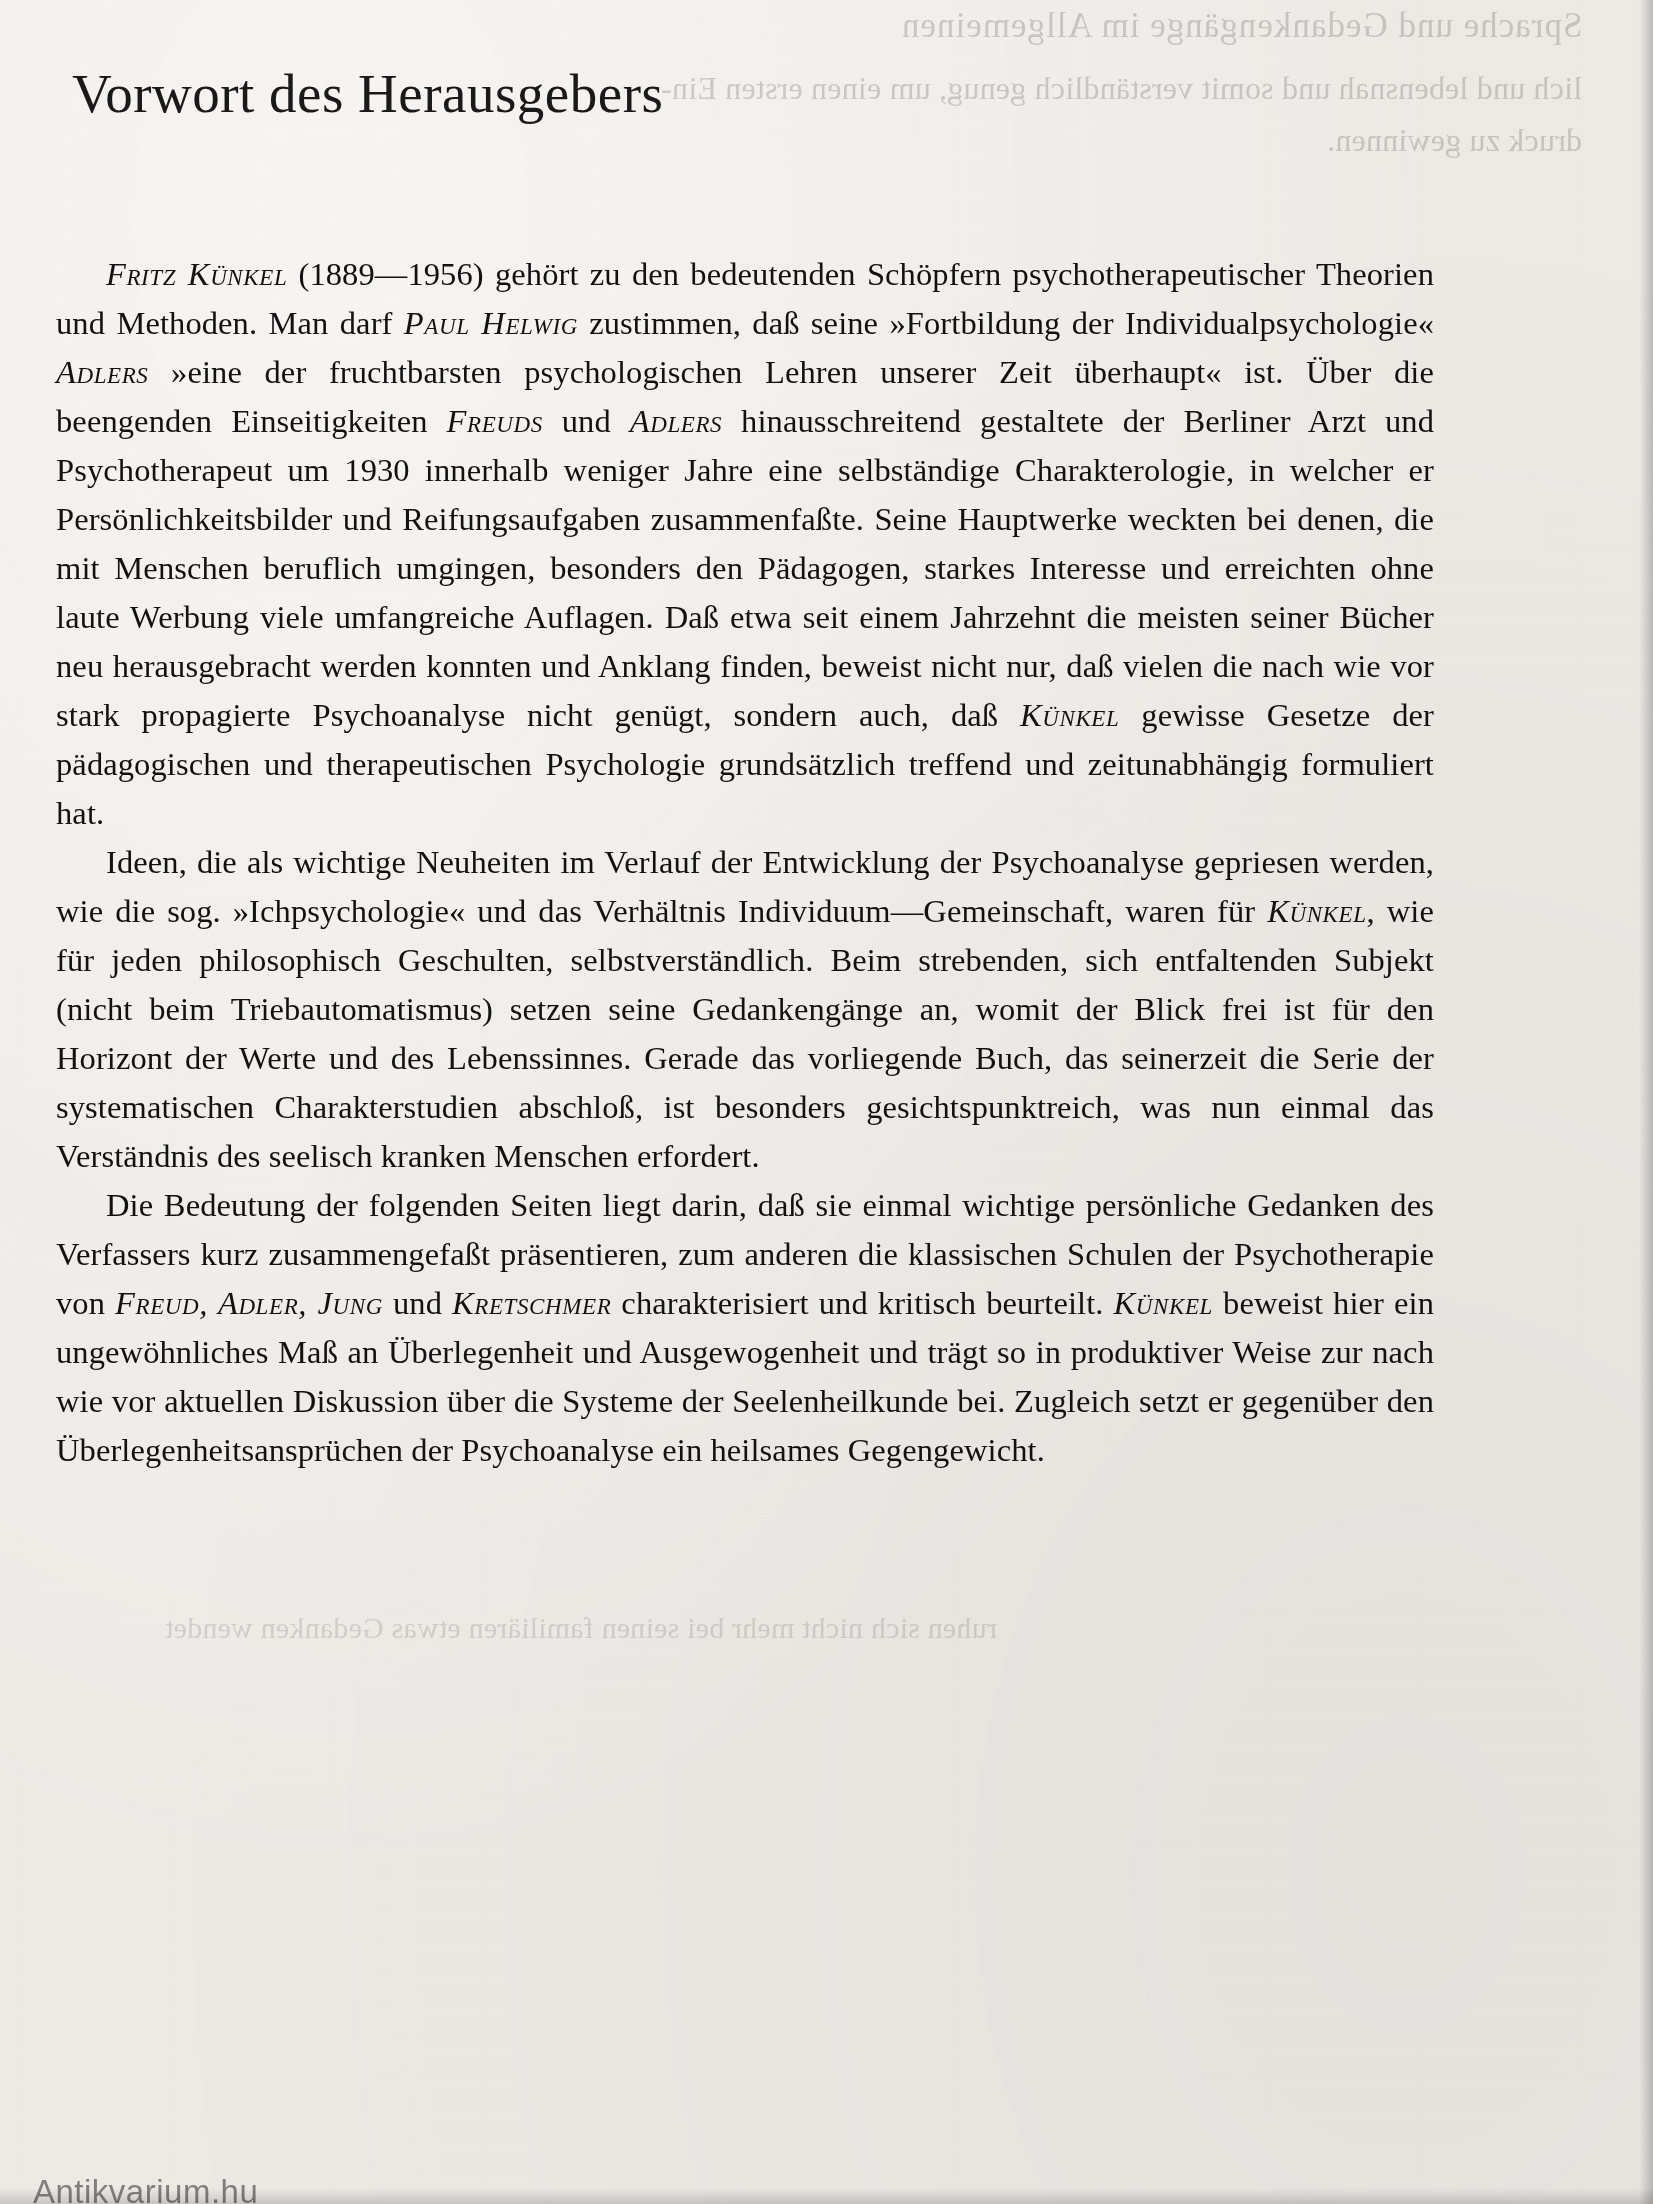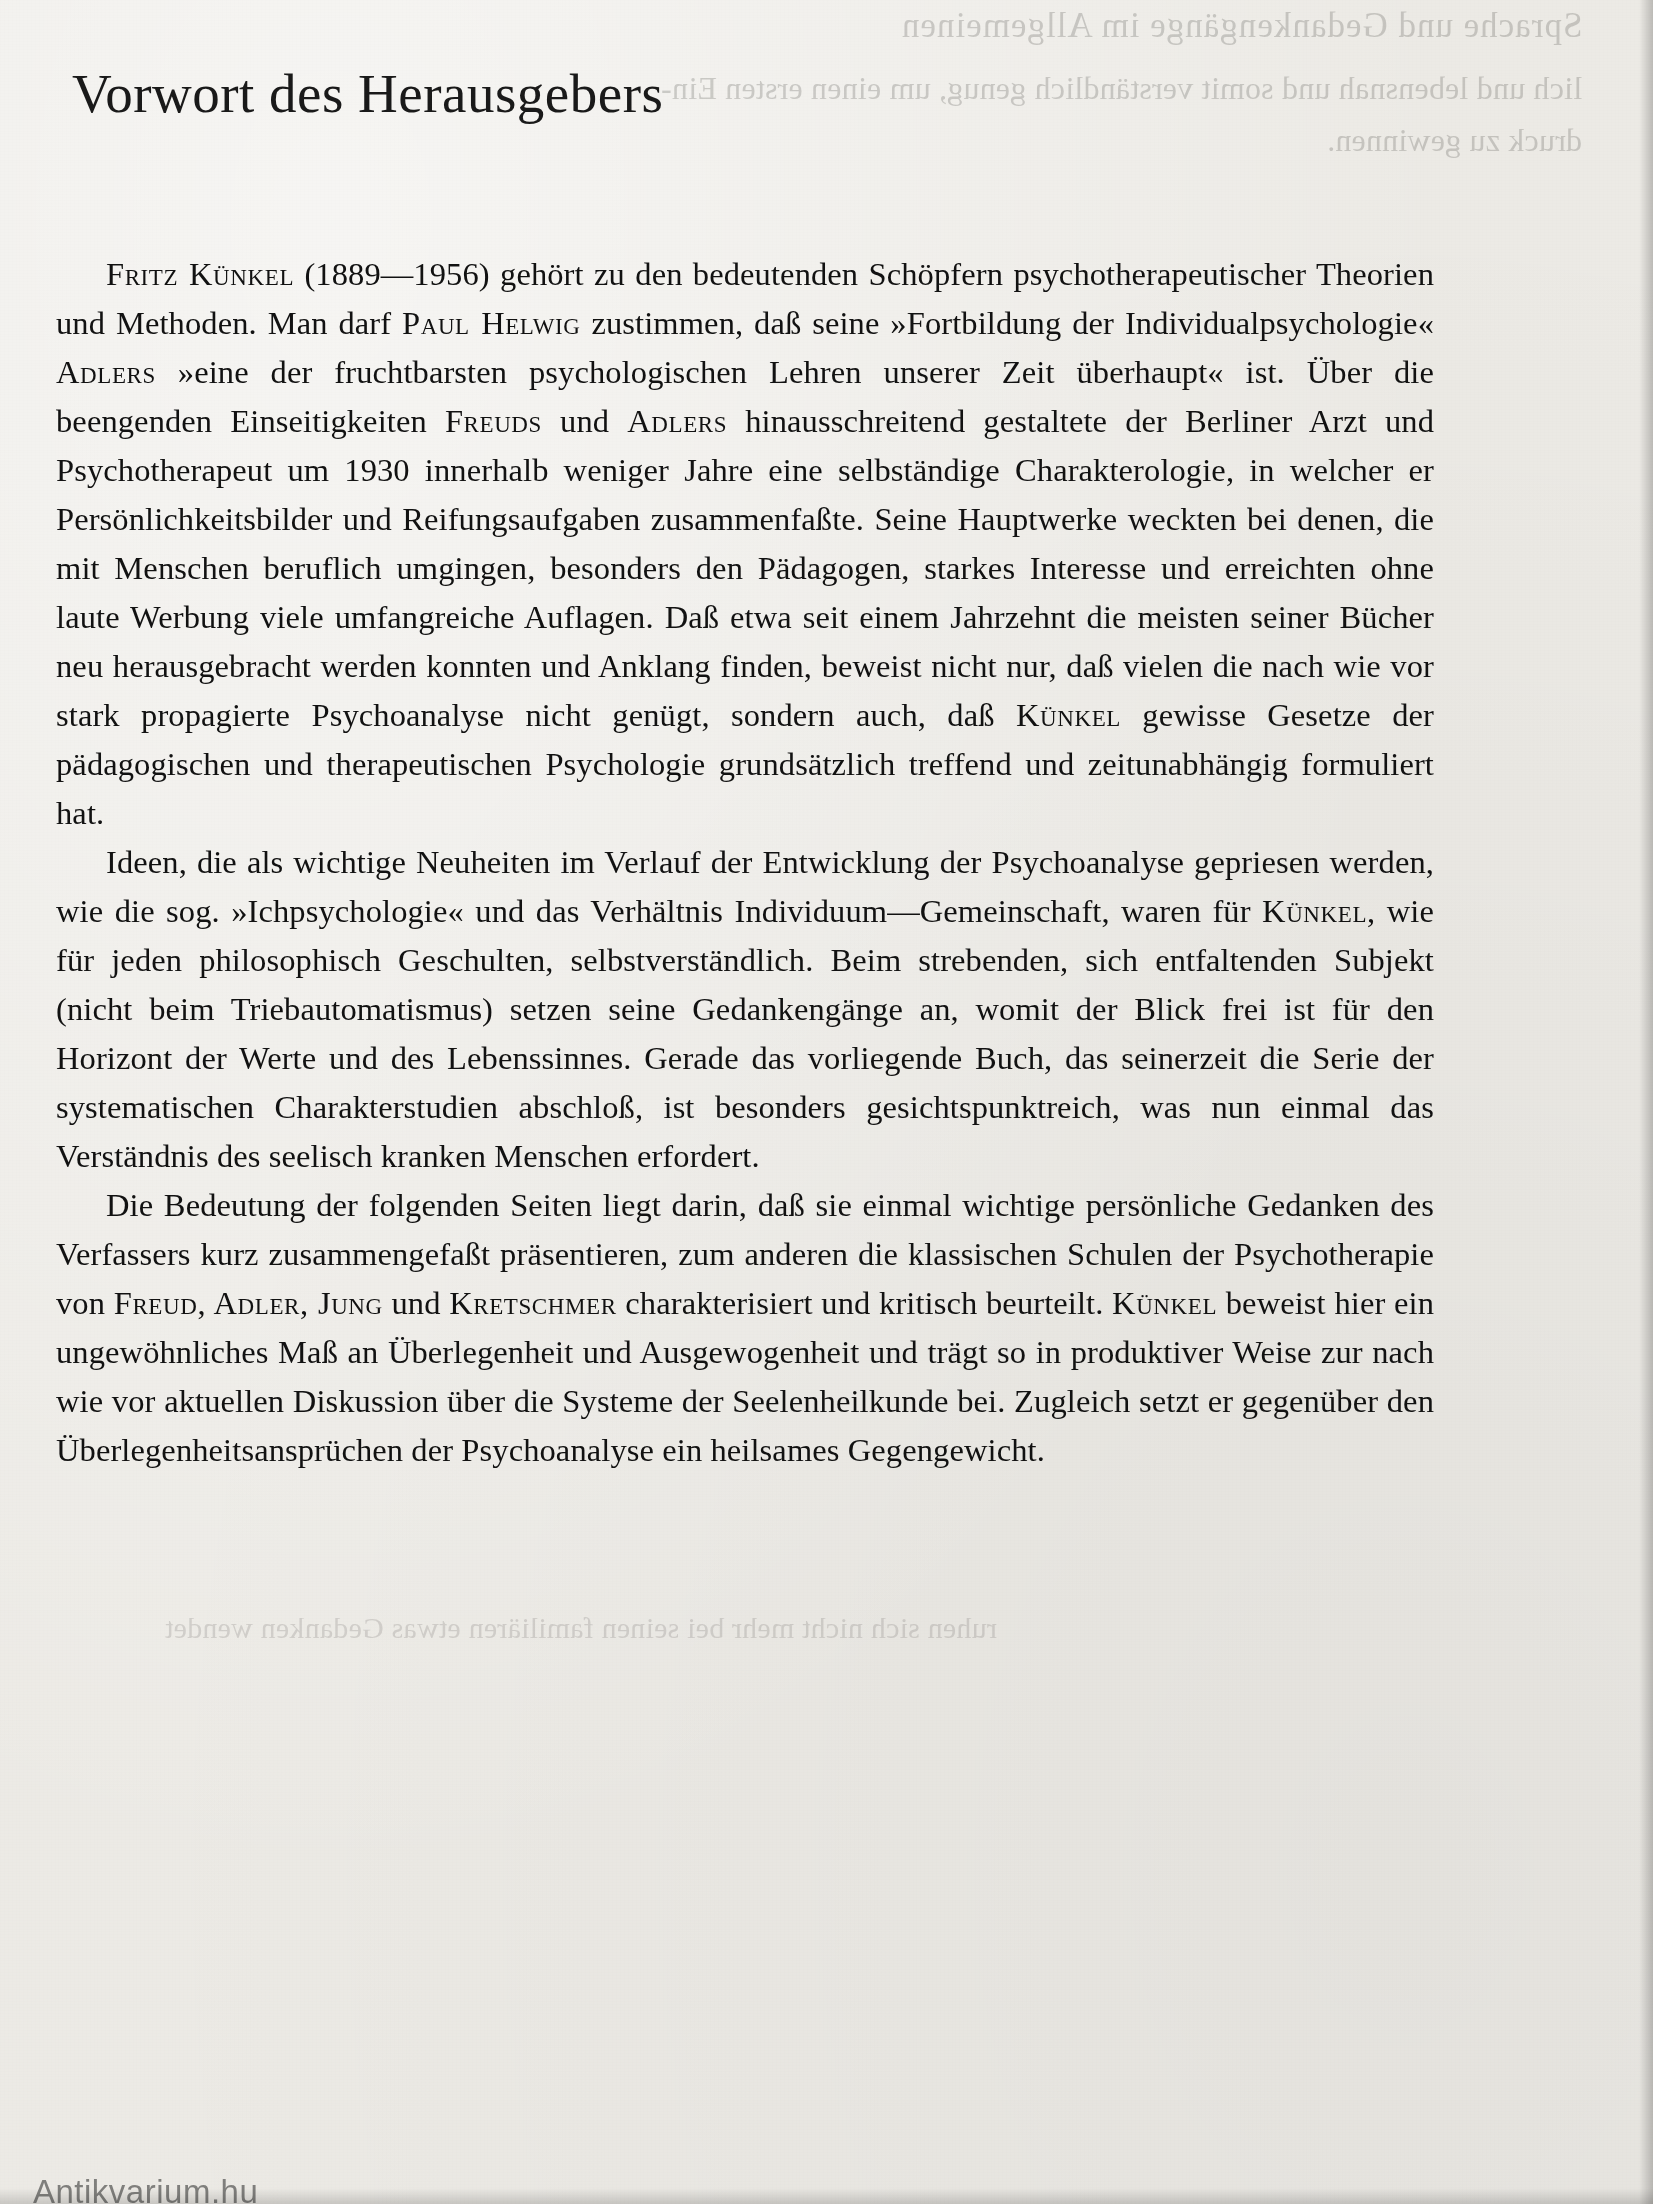--- a/index.html
+++ b/index.html
@@ -90,20 +90,21 @@
     letter-spacing: 0.1px;
   }
   #body-text p {
     margin: 0;
     text-indent: 50px;
   }
   
   .sc {
     font-variant: small-caps;
     letter-spacing: 0.6px;
+    font-style: italic;
   }
 
   
   #watermark {
     position: absolute;
     left: 33px;
     bottom: -5.8px;
     font-family: "Liberation Sans", sans-serif;
     font-size: 33px;
     color: rgba(40,40,40,0.55);

